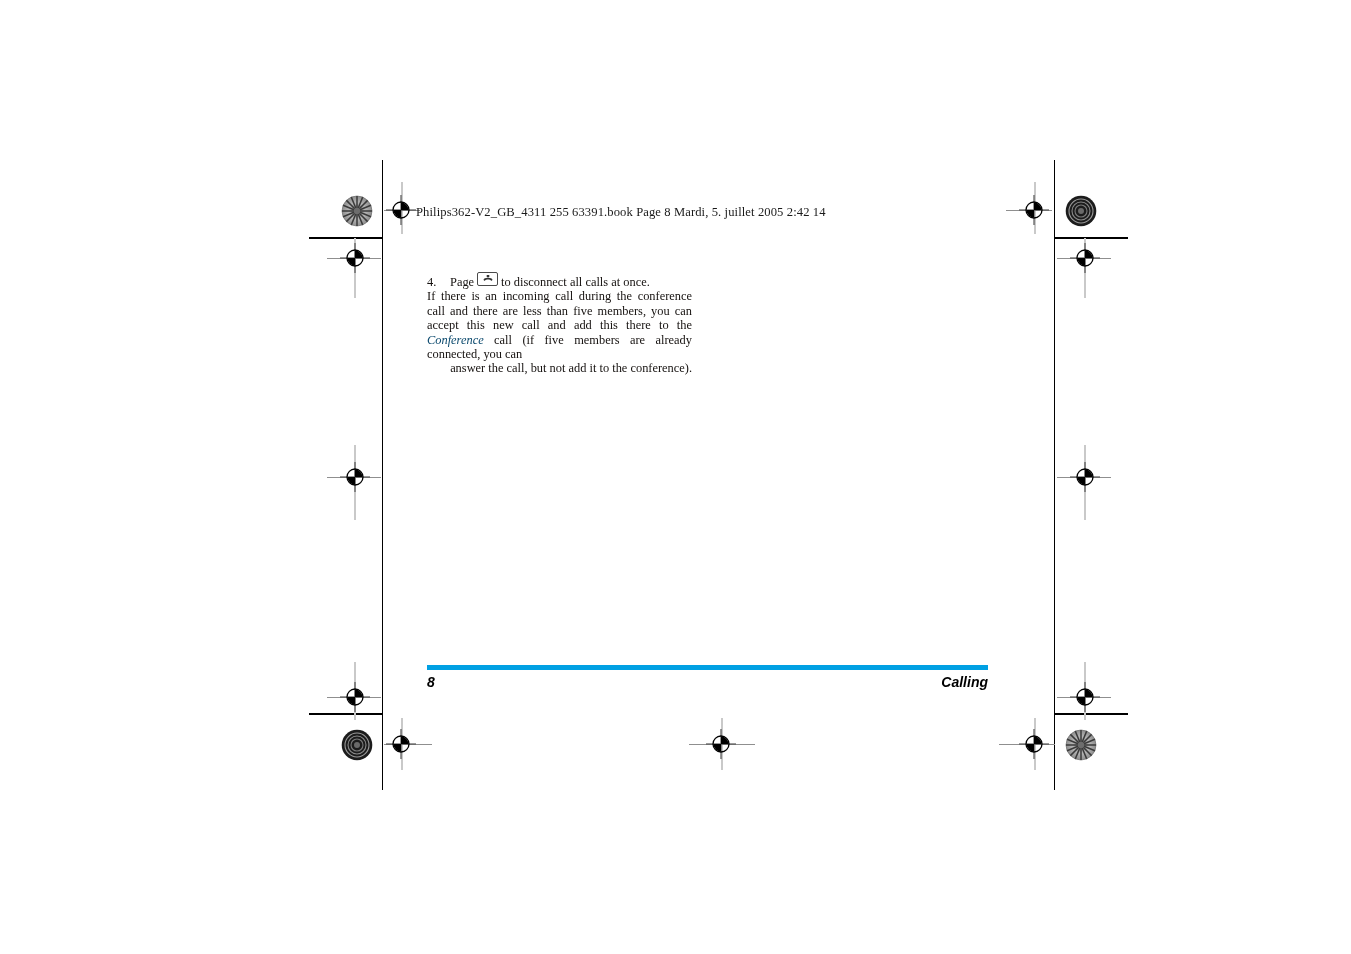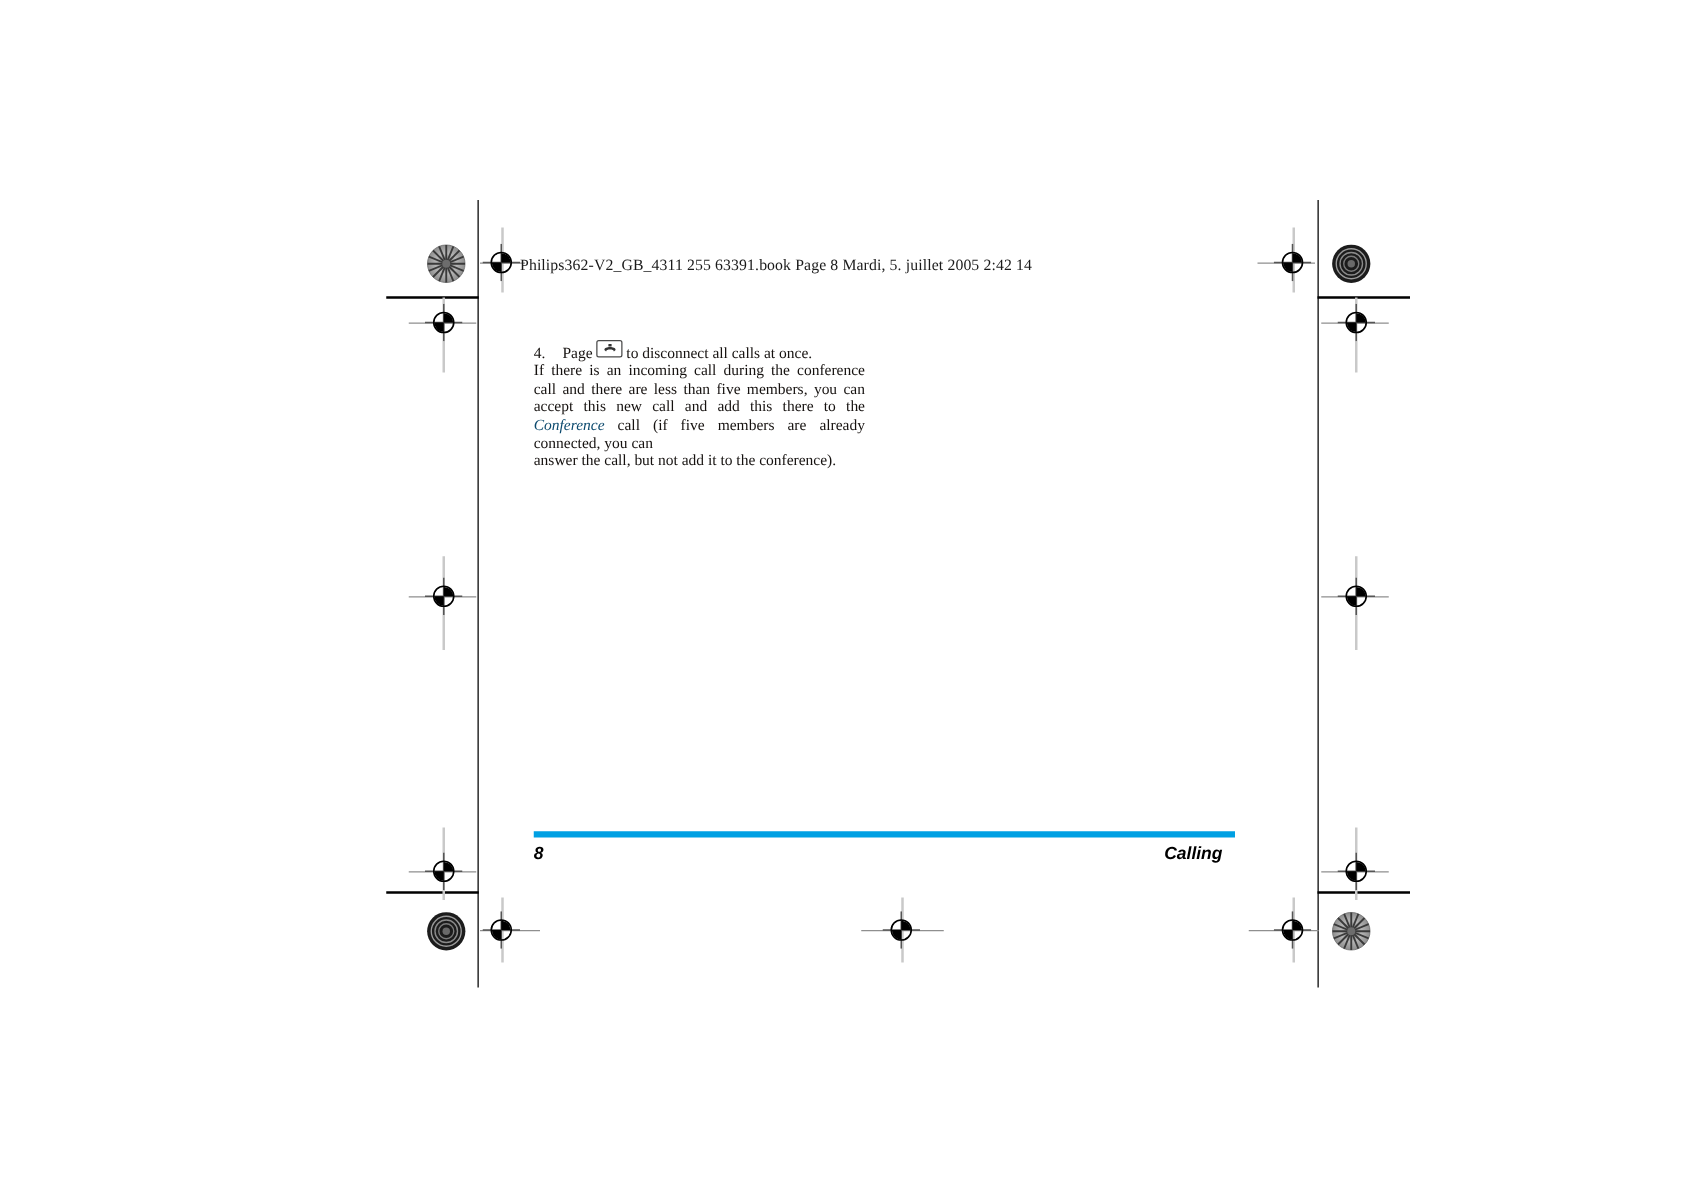--- a/index.html
+++ b/index.html
@@ -97,21 +97,21 @@
     width: 23px;
     flex: 0 0 23px;
   }
   .para-flow {
     margin: 0;
     text-align: justify;
     text-justify: inter-word;
   }
   .para-flow .lastline {
     display: block;
-    text-align: left;
+    text-align: right;
   }
   .accent {
     color: #0c4a6e;
     font-style: italic;
   }
 
   
   .keyicon {
     display: inline-block;
     vertical-align: -2px;
@@ -144,21 +144,21 @@
     left: 383px;
     top: 674px;
     font-family: "Liberation Sans", sans-serif;
     font-style: italic;
     font-weight: bold;
     font-size: 14px;
     color: #000000;
   }
   .footer-section {
     position: absolute;
-    right: 417px;
+    right: 407px;
     top: 674px;
     font-family: "Liberation Sans", sans-serif;
     font-style: italic;
     font-weight: bold;
     font-size: 14px;
     color: #000000;
     white-space: nowrap;
   }
 </style>
 </head>

